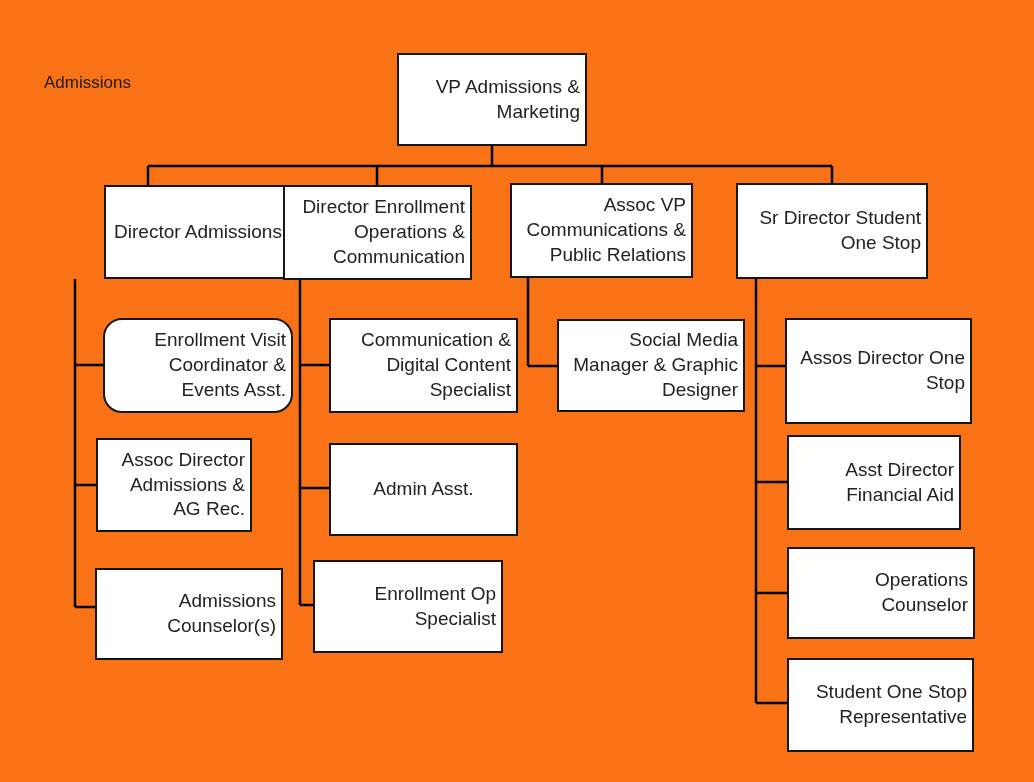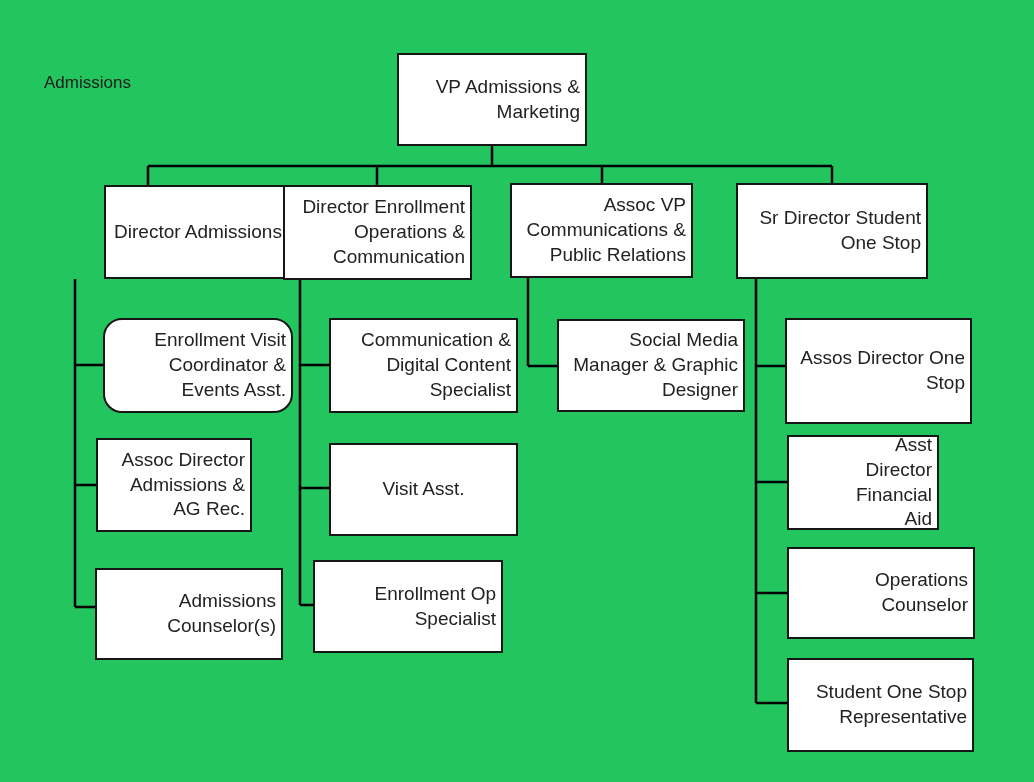--- a/index.html
+++ b/index.html
@@ -4,21 +4,21 @@
 <style>
   html, body {
     margin: 0;
     padding: 0;
     background: #ffffff;
   }
   .canvas {
     position: relative;
     width: 1034px;
     height: 782px;
-    background: #22c55e;
+    background: #f97316;
     font-family: "Liberation Sans", sans-serif;
     overflow: hidden;
   }
   .connectors {
     position: absolute;
     left: 0;
     top: 0;
     z-index: 0;
   }
   .corner-label {
@@ -71,27 +71,27 @@
   <div class="node" style="left:510px; top:183px; width:183px; height:95px;">Assoc VP Communications &amp; Public Relations</div>
 
   <div class="node" style="left:103px; top:318px; width:190px; height:95px;border-radius:19px;">Enrollment Visit Coordinator &amp; Events Asst.</div>
 
   <div class="node" style="left:96px; top:438px; width:156px; height:94px;">Assoc Director Admissions &amp; AG Rec.</div>
 
   <div class="node" style="left:95px; top:568px; width:188px; height:92px;">Admissions Counselor(s)</div>
 
   <div class="node" style="left:329px; top:318px; width:189px; height:95px;">Communication &amp; Digital Content Specialist</div>
 
-  <div class="node" style="left:329px; top:443px; width:189px; height:93px;">Visit Asst.</div>
+  <div class="node" style="left:329px; top:443px; width:189px; height:93px;">Admin Asst.</div>
 
   <div class="node" style="left:313px; top:560px; width:190px; height:93px;">Enrollment Op Specialist</div>
 
   <div class="node" style="left:557px; top:319px; width:188px; height:93px;">Social Media Manager &amp; Graphic Designer</div>
 
   <div class="node" style="left:785px; top:318px; width:187px; height:106px;">Assos Director One Stop</div>
 
-  <div class="node" style="left:787px; top:435px; width:152px; height:95px;padding-left:44px;">Asst Director Financial Aid</div>
+  <div class="node" style="left:787px; top:435px; width:174px; height:95px;padding-left:44px;">Asst Director Financial Aid</div>
 
   <div class="node" style="left:787px; top:547px; width:188px; height:92px;">Operations Counselor</div>
 
   <div class="node" style="left:787px; top:658px; width:187px; height:94px;">Student One Stop Representative</div>
 
 </div>
 
 </body></html>

